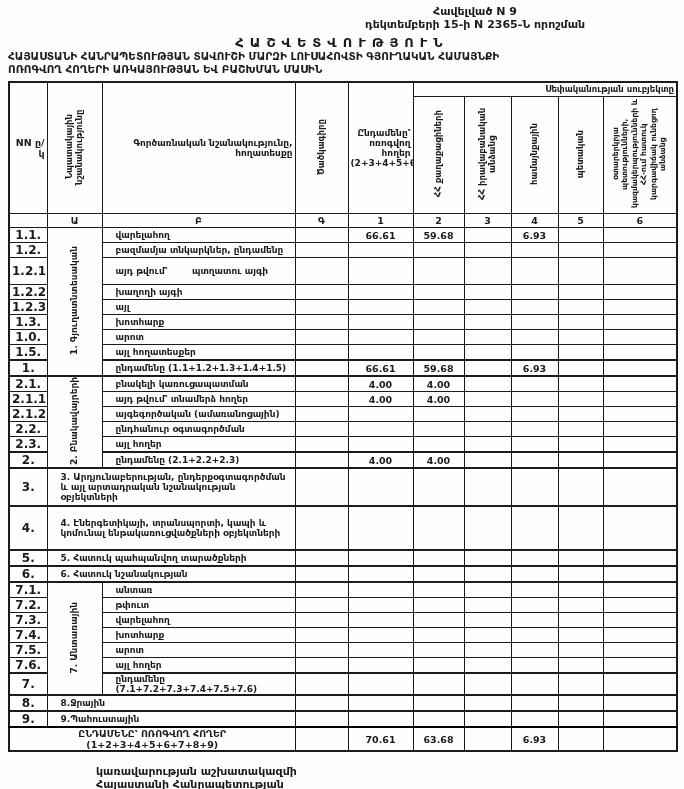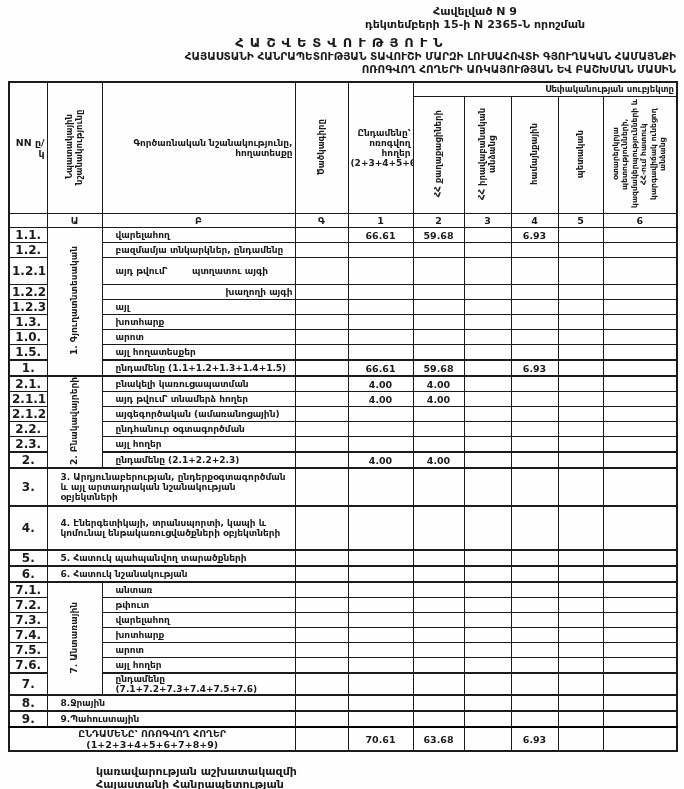--- a/index.html
+++ b/index.html
@@ -6,41 +6,41 @@
   html,body { margin:0; padding:0; }
   body {
     width:684px; height:789px; background:#fefefe; color:#1b1b1b;
     font-family:"DejaVu Sans", sans-serif; font-weight:bold; overflow:hidden;
   }
   .page { padding:4px 8px 0 8px; }
 
   .appendix { width:330px; margin:2px 36px 0 auto; text-align:center;
               font-size:11px; line-height:1.18; }
   .doc-title { text-align:center; font-size:13px; letter-spacing:6px; margin-top:3px; }
-  .doc-subtitle { text-align:right; font-size:10.5px; line-height:1.22; }
+  .doc-subtitle { text-align:left; font-size:10.5px; line-height:1.22; }
 
   table { border-collapse:collapse; table-layout:fixed; width:668px; margin-top:5px;
           border:2px solid #1b1b1b; }
   th, td { border:1px solid #1b1b1b; padding:0 2px; font-size:9px; font-weight:bold;
            overflow:hidden; vertical-align:middle; }
   thead th { text-align:right; }
   .band-row { height:15px; }
   .rot-row { height:117px; }
   .idx-row td { height:14px; text-align:center; font-size:9.5px; }
 
   .rot { display:inline-block; writing-mode:vertical-rl; transform:rotate(180deg);
          font-size:8.5px; line-height:1.2; max-height:112px; white-space:normal; }
   .rot.small { font-size:7.6px; line-height:1.25; }
   th.vert, td.groupcell { text-align:center; vertical-align:middle; }
   td.groupcell .rot { max-height:140px; font-size:9px; }
 
   tbody tr { height:15px; }
   td.no { text-align:center; font-size:12px; }
   td.desc { text-align:left; padding-left:13px; font-size:9px; }
-  td.desc.center { text-align:right; }
+  td.desc.center { text-align:left; }
   td.val { text-align:center; font-size:9.5px; }
   .split { display:flex;align-items:center; }
   .split span:first-child { flex:0 0 auto; }
   .split span:last-child { margin:8px auto; }
   tr.sep td { border-top:2px solid #1b1b1b; }
   tr.grand { height:22px; }
   tr.grand td { border-top:2px solid #000000; }
   td.total-label { text-align:center; font-size:9.5px; }
 
   .footer { display:flex; align-items:flex-end; margin-top:13px; }

